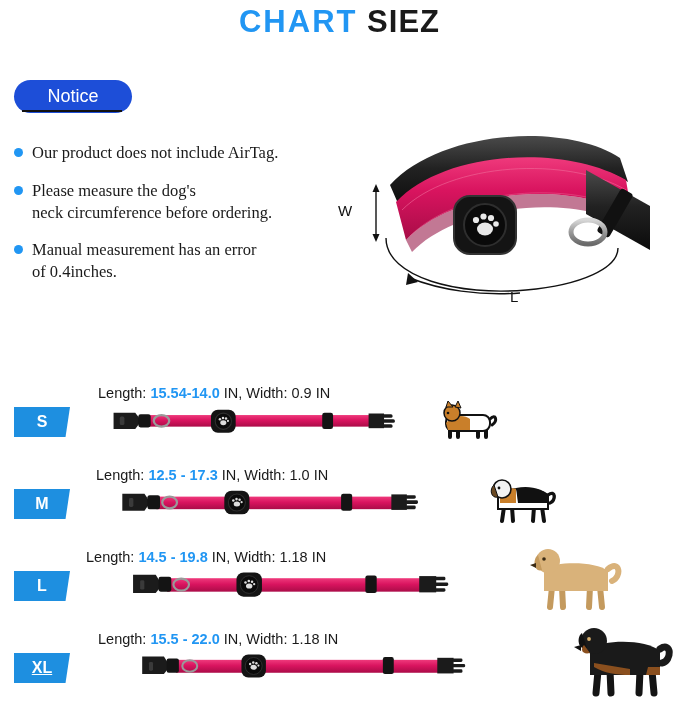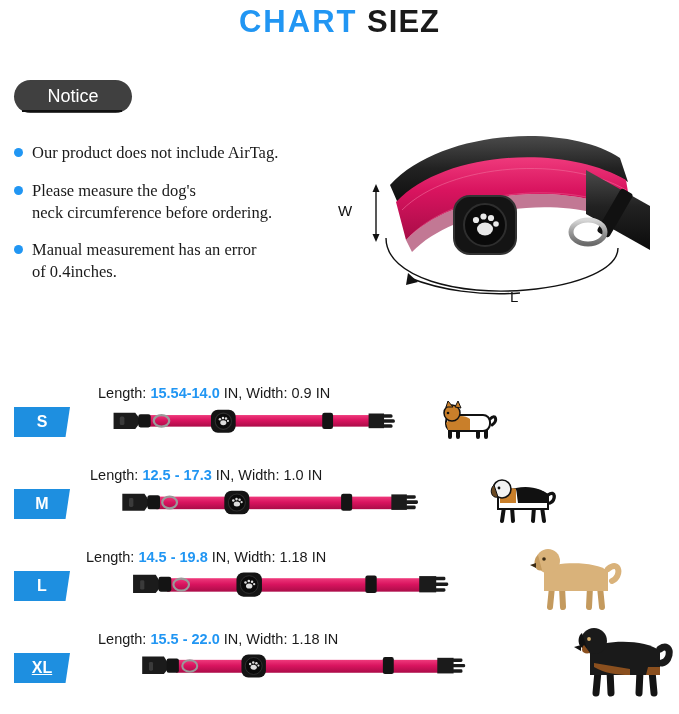--- a/index.html
+++ b/index.html
@@ -22,21 +22,21 @@
     letter-spacing: 1px;
     padding-top: 4px;
   }
   .title .siez { color: #2196f3; letter-spacing: 2px; }
   .title .chart { color: #1a1a1a; letter-spacing: 1px; }
 
   
   .notice-banner {
     position: absolute; top: 80px; left: 14px;
     width: 118px; height: 33px;
-    background: #404040;
+    background: #1d4ed8;
     border-radius: 17px;
     color: #fff;
     font-size: 18px;
     display: flex; align-items: center; justify-content: center;
   }
   .notice-underline {
     position: absolute; top: 110px; left: 22px;
     width: 100px; height: 2px; background: #111;
   }
 
@@ -240,21 +240,21 @@
         <path d="M17,8 L20,2 L23,9 Z" fill="#c97f2a" stroke="#111" stroke-width="1"></path>
         <circle cx="10" cy="14" r="1.3" fill="#111"></circle>
         <path d="M52,20 C58,14 60,22 54,26" fill="none" stroke="#111" stroke-width="3" stroke-linecap="round"></path>
       </svg>
     </div>
 
     <div class="row">
       <div class="size-tag" style="top:32px;">
         <span>M</span>
       </div>
-      <div class="spec" style="left:90px; top:10px;">
+      <div class="spec" style="left:96px; top:10px;">
         <span>Length: </span><span class="num">12.5 - 17.3</span><span> IN,</span><span>  Width: 1.0 IN</span>
       </div>
       <svg class="collar-row" style="left:68px; top:30px;" width="405" height="46" viewBox="0 0 405 46">
         <defs>
           <linearGradient id="pM" x1="0" y1="0" x2="0" y2="1">
             <stop offset="0%" stop-color="#ef3a7c"></stop>
               <stop offset="45%" stop-color="#d9145f"></stop>
               <stop offset="100%" stop-color="#ab0c48"></stop>
           </linearGradient>
         </defs>

